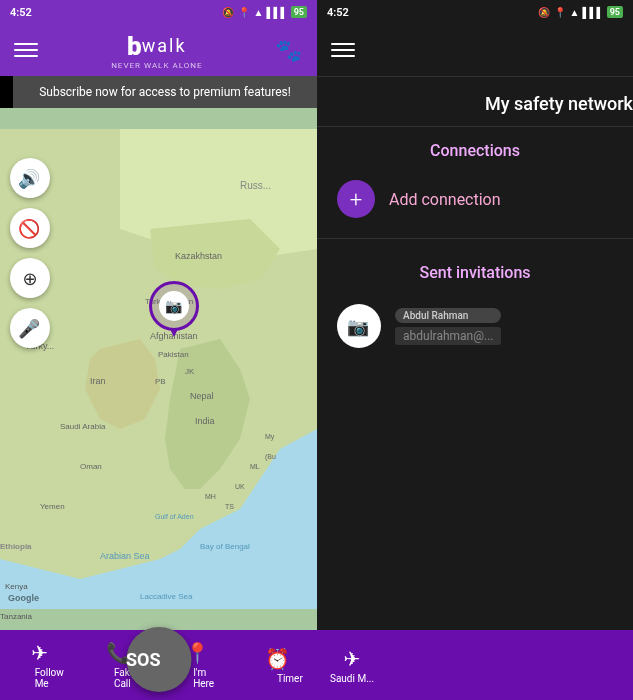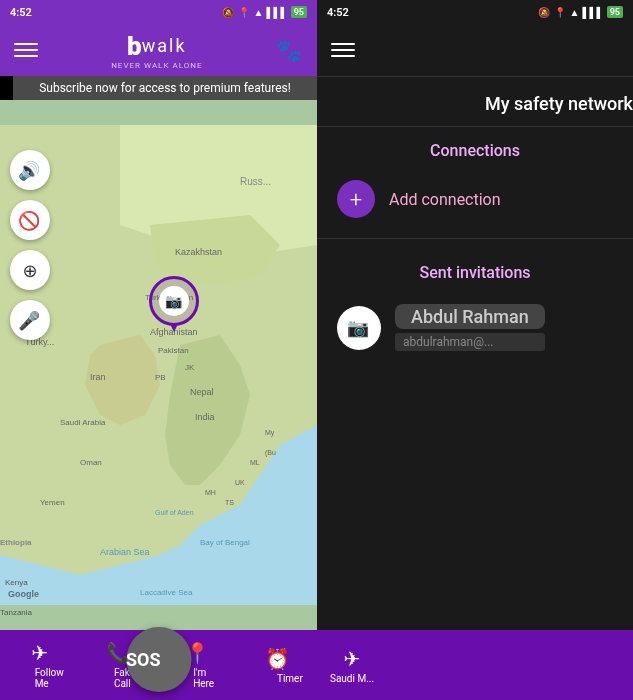--- a/index.html
+++ b/index.html
@@ -75,21 +75,21 @@
       border-radius: 2px;
     }
 
     .pet-icon {
       color: #fff;
       font-size: 22px;
     }
 
     .banner-bar {
       background: #4a4a4a;
-      height: 24px;
+      height: 32px;
       display: flex;
       align-items: center;
       justify-content: center;
       flex-shrink: 0;
       margin-left: 13px;
     }
 
     .banner-text {
       color: #fff;
       font-size: 12px;
@@ -336,25 +336,25 @@
     }
 
     .invitation-info {
       display: flex;
       flex-direction: column;
       gap: 4px;
     }
 
     .invitation-name {
       color: #ccc;
-      font-size: 18px;
+      font-size: 10px;
       font-weight: 500;
       background: #444;
       border-radius: 8px;
-      padding: 2px 16px;
+      padding: 2px 8px;
     }
 
     .invitation-sub {
       color: #888;
       font-size: 12px;
       background: #333;
       border-radius: 3px;
       padding: 2px 8px;
     }
 

